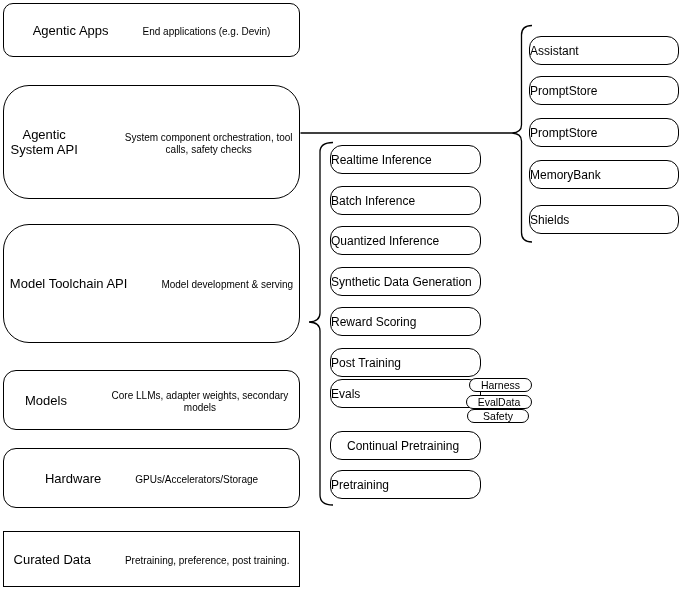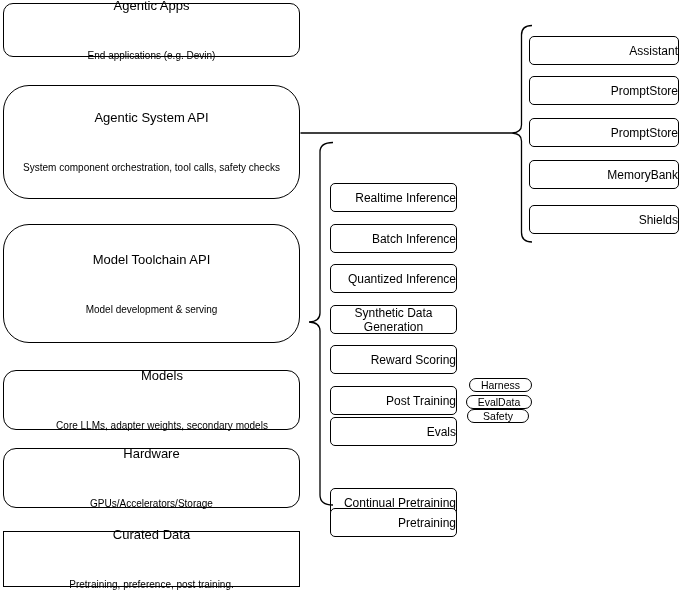--- a/index.html
+++ b/index.html
@@ -12,40 +12,40 @@
     overflow: hidden;
   }
   .canvas { position: absolute; inset: 0; width: 682px; height: 591px; }
 
   .stack-box {
     position: absolute;
     left: 3px; width: 297px;
     border: 1.3px solid #000000;
     background: #ffffff;
     box-sizing: border-box;
-    display: flex; flex-direction: column;
+    display: flex; flex-direction: row;
     align-items: center; justify-content: center;
     text-align: center;
     gap: 34px;
   }
   .stack-title { font-size: 13px; line-height: 15px; }
   .stack-subtitle { font-size: 10px; line-height: 12px; margin-top: 3px; }
 
   .item-box {
     position: absolute;
     border: 1.3px solid #000000;
-    border-radius: 5px;
+    border-radius: 12px;
     background: #ffffff;
     box-sizing: border-box;
-    display: flex; align-items: center; justify-content: flex-end;
+    display: flex; align-items: center; justify-content: flex-start;
     text-align: center;
     font-size: 12px;
     height: 29px;
   }
-  .mid-item { left: 330px; width: 127px; margin-top: 38px; }
+  .mid-item { left: 330px; width: 151px; }
   .right-item { left: 529px; width: 150px; }
 
   .pill {
     position: absolute;
     border: 1.2px solid #000000;
     border-radius: 8px;
     background: #ffffff;
     box-sizing: border-box;
     display: flex; align-items: center; justify-content: center;
     font-size: 10.5px;
@@ -111,21 +111,21 @@
   </div>
   <div class="item-box mid-item" style="top:307px;">
     <span>Reward Scoring</span>
   </div>
   <div class="item-box mid-item" style="top:348px;">
     <span>Post Training</span>
   </div>
   <div class="item-box mid-item" style="top:379px;">
     <span>Evals</span>
   </div>
-  <div class="item-box mid-item" style="top:450px;">
+  <div class="item-box mid-item" style="top:431px;padding-left:16px;">
     <span>Continual Pretraining</span>
   </div>
   <div class="item-box mid-item" style="top:470px;">
     <span>Pretraining</span>
   </div>
 
   <div class="pill" style="left:469px;top:378px;width:63px;">
     <span>Harness</span>
   </div>
   <div class="pill" style="left:466px;top:395px;width:66px;">

